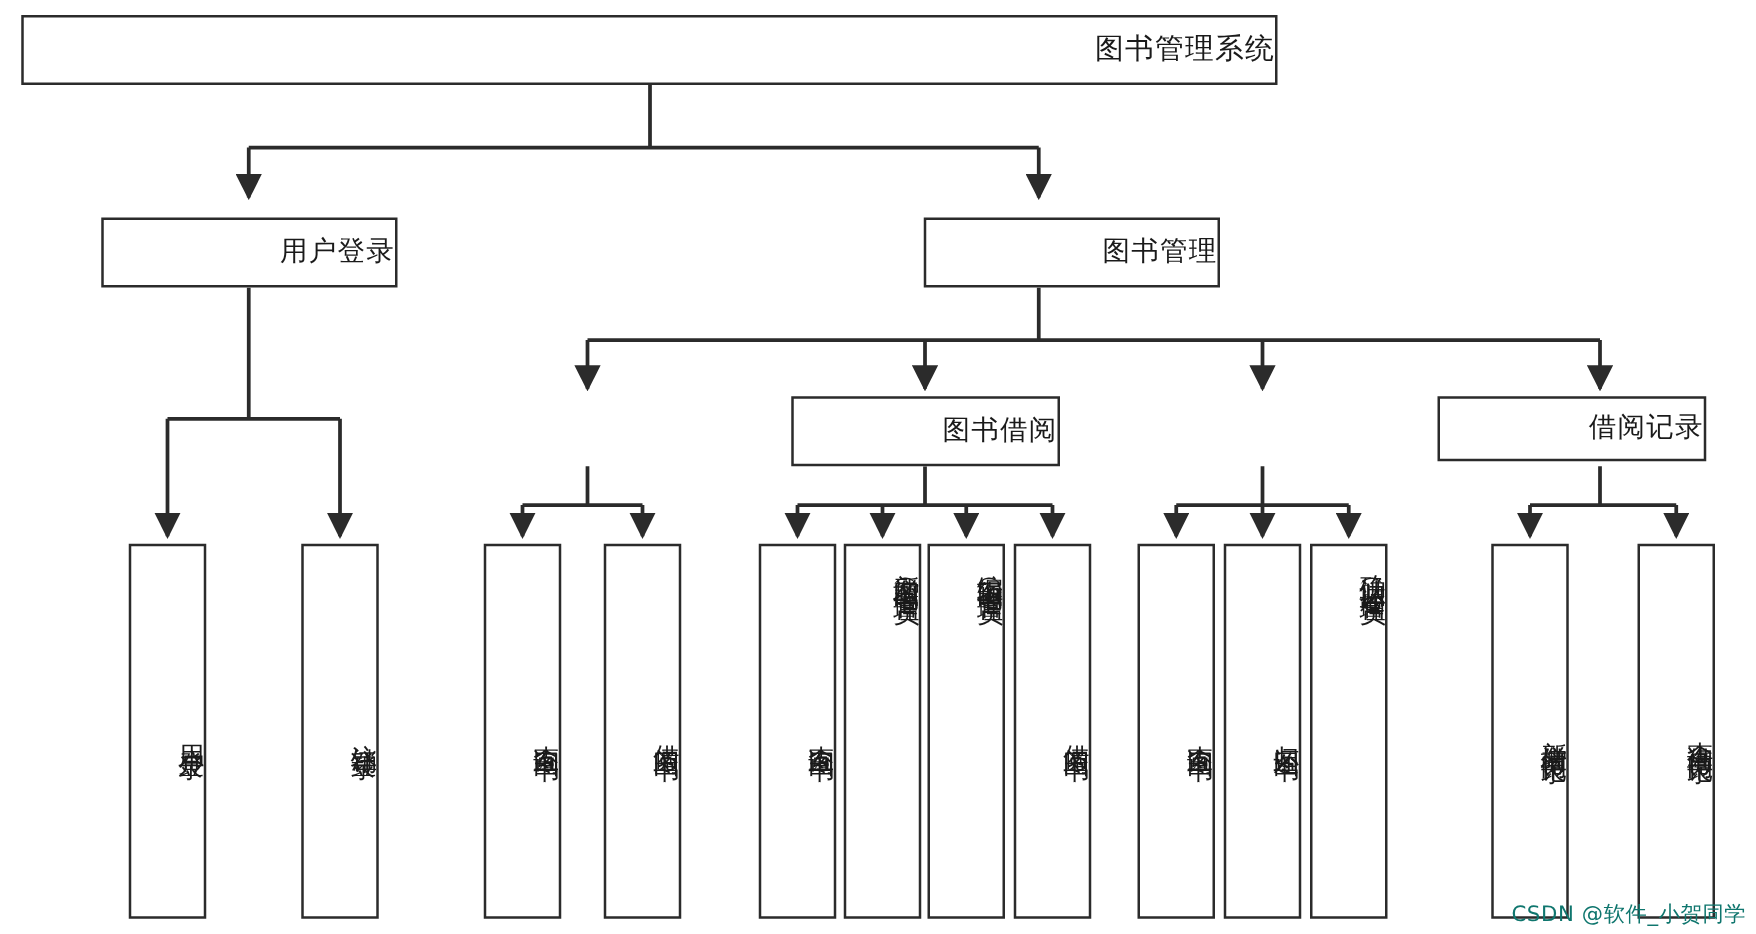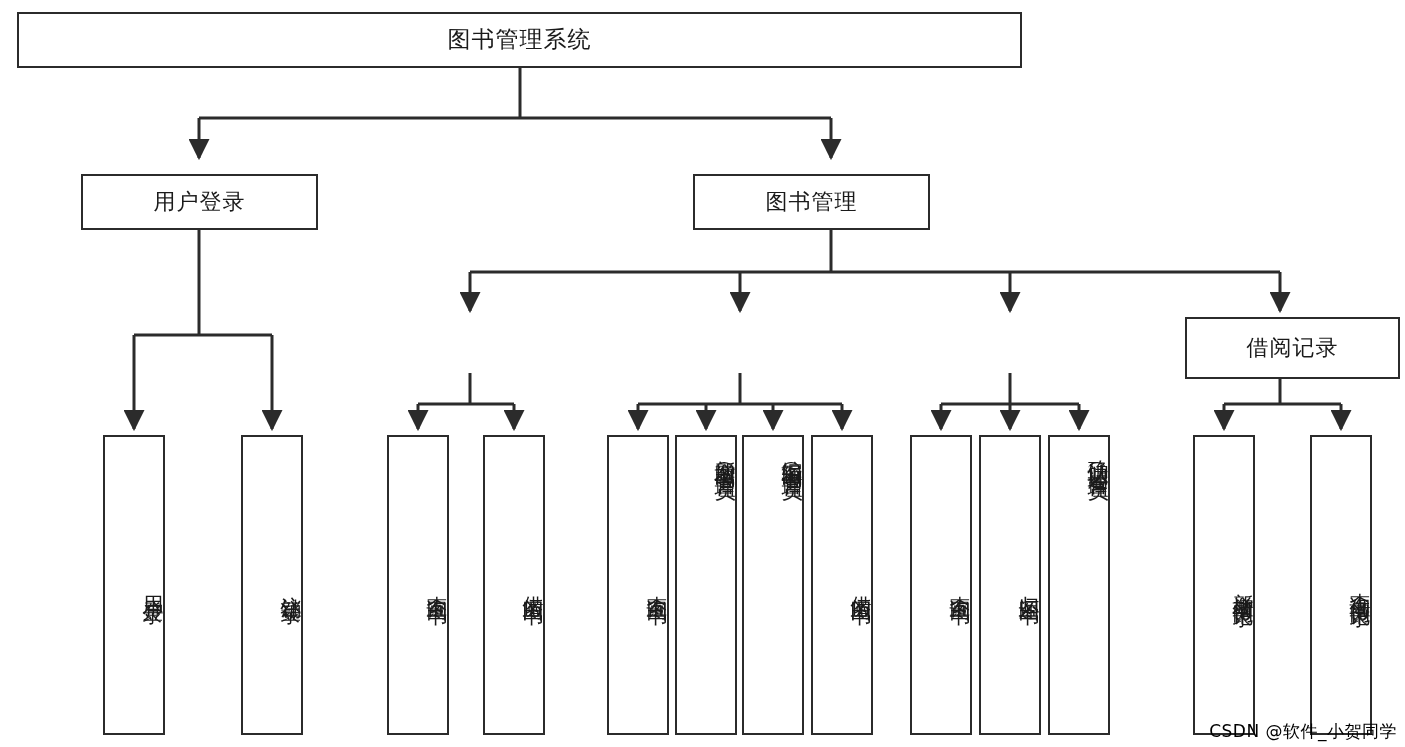--- a/index.html
+++ b/index.html
@@ -24,21 +24,21 @@
     width: 1405px;
     height: 747px;
   }
   .node {
     position: absolute;
     box-sizing: border-box;
     border: 2px solid #2b2b2b;
     background: #ffffff;
     display: flex;
     align-items: center;
-    justify-content: center;
+    justify-content: flex-end;
     color: #1a1a1a;
   }
   .node-label {
     display: block;
     text-align: center;
     line-height: 1.18;
     letter-spacing: 1px;
     color: #1a1a1a;
   }
   .node.horizontal .node-label {
@@ -62,21 +62,21 @@
   }
   .node.vertical.centered {
     align-items: center;
     padding-top: 0;
   }
   #watermark {
     position: absolute;
     right: 8px;
     bottom: 4px;
     font-size: 17px;
-    color: #000000;
+    color: #0f766e;
     white-space: nowrap;
     letter-spacing: 0.5px;
   }
 </style>
 </head>
 <body>
 
 <div id="diagram-canvas">
 
   <svg id="edge-layer" viewBox="0 0 1405 747" xmlns="http://www.w3.org/2000/svg">
@@ -130,28 +130,31 @@
   </svg>
 
   <div class="node root horizontal" style="left:17px; top:12px; width:1005px; height:56px;">
     <span class="node-label">图书管理系统</span>
   </div>
 
   <div class="node horizontal" style="left:81px; top:174px; width:237px; height:56px;">
     <span class="node-label">用户登录</span>
   </div>
 
-  <div class="node horizontal" style="left:693px; top:174px; width:237px; height:56px;">
+  <div class="node horizontal" style="left:739px; top:174px; width:237px; height:56px;">
     <span class="node-label">图书管理</span>
   </div>
 
 
-
-
-  <div class="node horizontal" style="left:1185px; top:317px; width:215px; height:62px;">
+  <div class="node horizontal" style="left:633px; top:317px; width:215px; height:56px;">
+    <span class="node-label">图书借阅</span>
+  </div>
+
+
+  <div class="node horizontal" style="left:1150px; top:317px; width:215px; height:52px;">
     <span class="node-label">借阅记录</span>
   </div>
 
   <div class="node vertical centered" style="left:103px; top:435px; width:62px; height:300px;">
     <span class="node-label">用户登录</span>
   </div>
 
   <div class="node vertical centered" style="left:241px; top:435px; width:62px; height:300px;">
     <span class="node-label">注销登录</span>
   </div>

